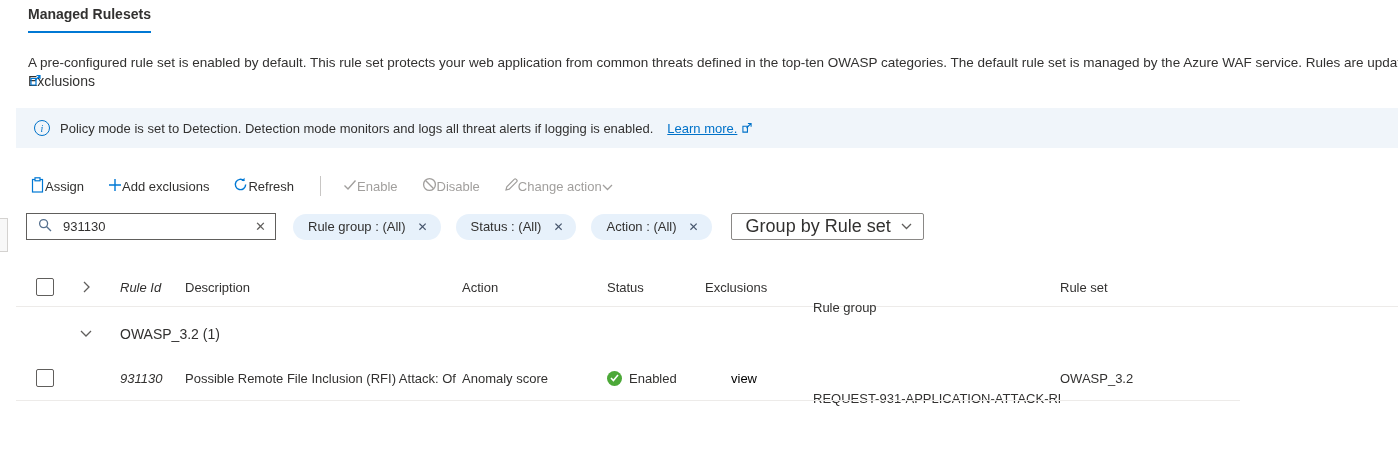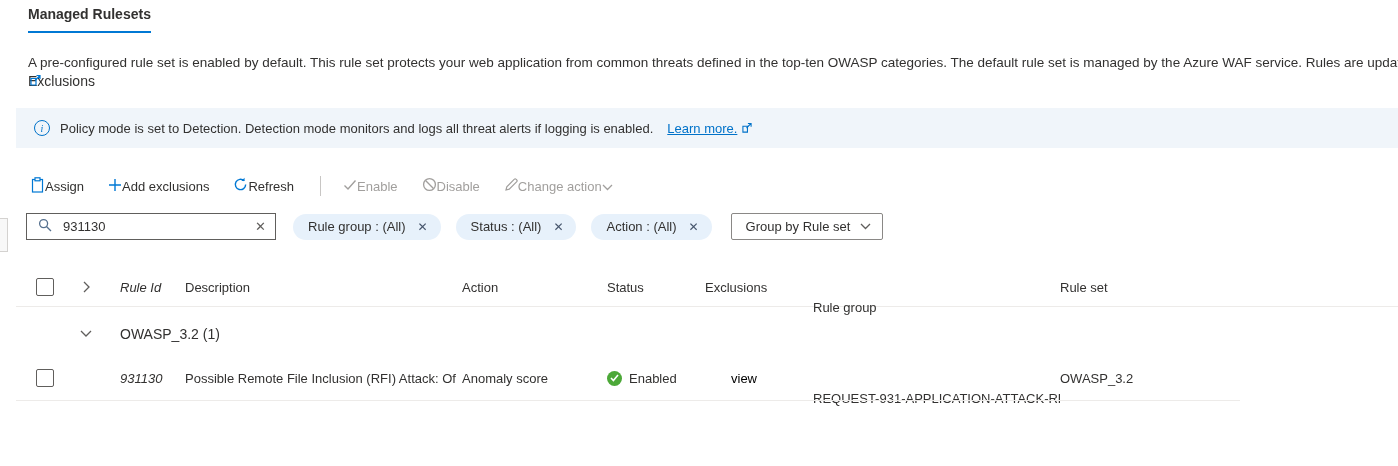--- a/index.html
+++ b/index.html
@@ -31,21 +31,21 @@
 
   
   .edge-fragment { position:absolute; left:-3px; top:218px; width:11px; height:34px; background:#f8f8f8; border:1px solid #d4d2d0; }
   .filterbar { position:absolute; top:213px; left:26px; display:flex; align-items:center; }
   .searchbox { width:250px; height:27px; border:1px solid #605e5c; background:#fff; display:flex; align-items:center; padding:0 9px 0 11px; }
   .searchbox input { border:none; outline:none; flex:1; font-size:13px; font-family:"Liberation Sans", sans-serif; color:#323130; margin-left:11px; min-width:0; background:transparent; }
   .clear-x { color:#605e5c; font-size:13px; cursor:pointer; line-height:1; }
   .pills { display:flex; align-items:center; margin-left:17px; gap:15px; }
   .pill { height:26px; background:#e7f1fb; border-radius:13px; display:flex; align-items:center; padding:0 13px 0 15px; font-size:13px; white-space:nowrap; cursor:pointer; }
   .pill .pill-x { margin-left:12px; color:#44536a; font-size:12px; line-height:1; }
-  .groupby { margin-left:19px; height:27px; border:1px solid #8a8886; border-radius:2px; background:#fff; display:flex; align-items:center; padding:0 11px 0 14px; font-size:13px; white-space:nowrap; cursor:pointer; }
+  .groupby { margin-left:19px; height:27px; border:1px solid #8a8886; border-radius:2px; background:#fff; display:flex; align-items:center; padding:0 11px 0 14px; font-size:18px; white-space:nowrap; cursor:pointer; }
   .groupby svg { margin-left:10px; }
 
   
   .thead { position:absolute; top:268px; left:16px; right:0; height:39px; display:flex; align-items:center; font-size:13px; border-bottom:1px solid #edebe9; }
   .cell { white-space:nowrap; overflow:hidden; flex:0 0 auto; }
   .c-select { width:52px; padding-left:20px; }
   .c-chev { width:36px; display:flex; justify-content:center; }
   .c-ruleid { width:81px; padding-left:16px;font-style:italic; }
   .c-desc { width:277px; }
   .c-action { width:145px; }

